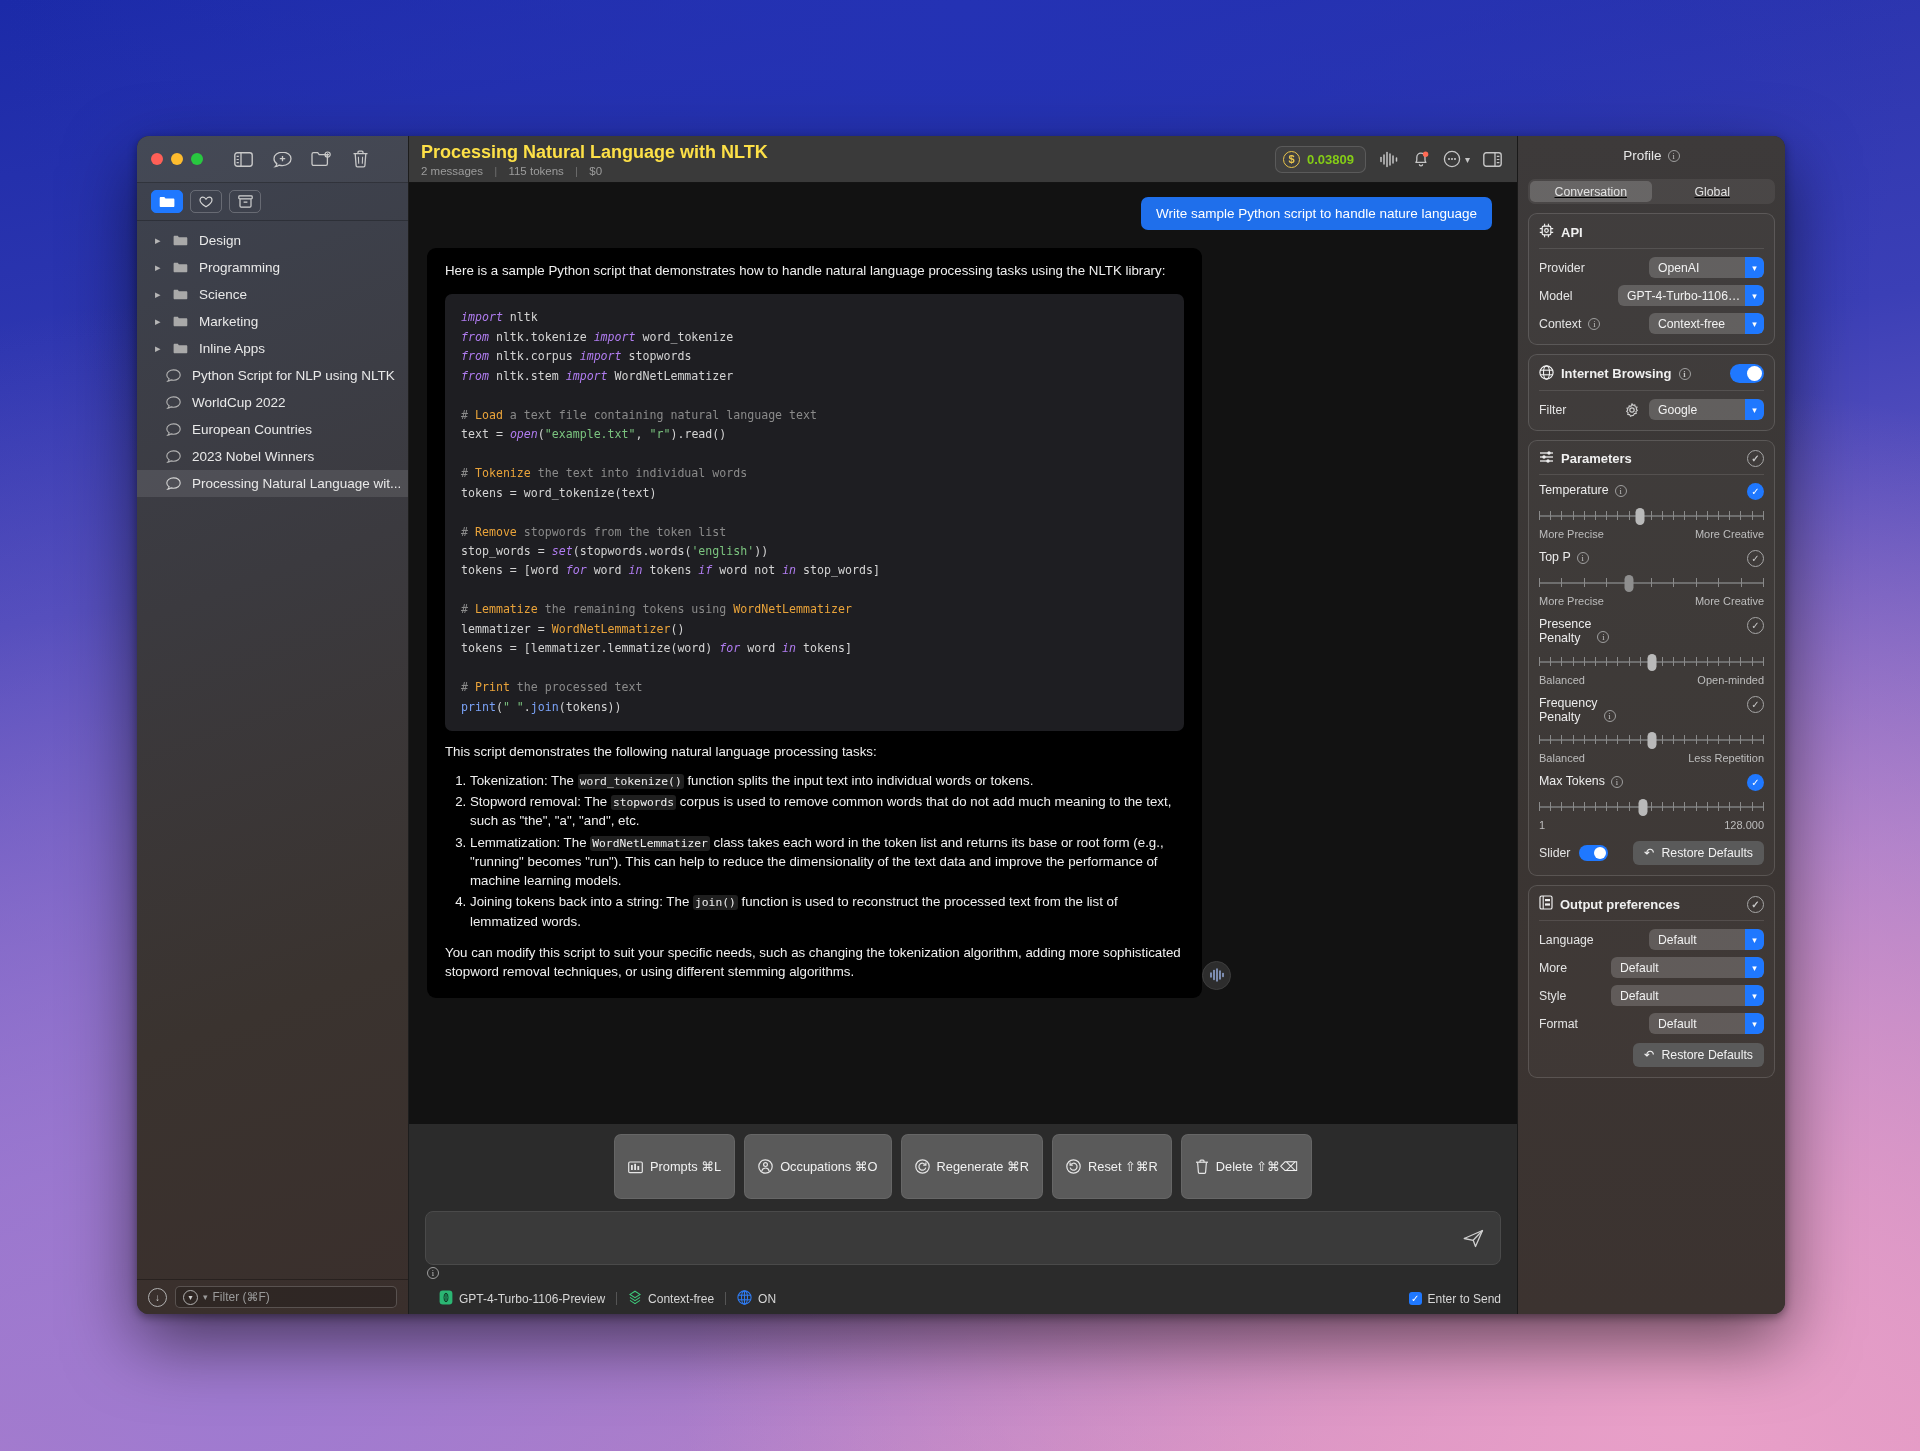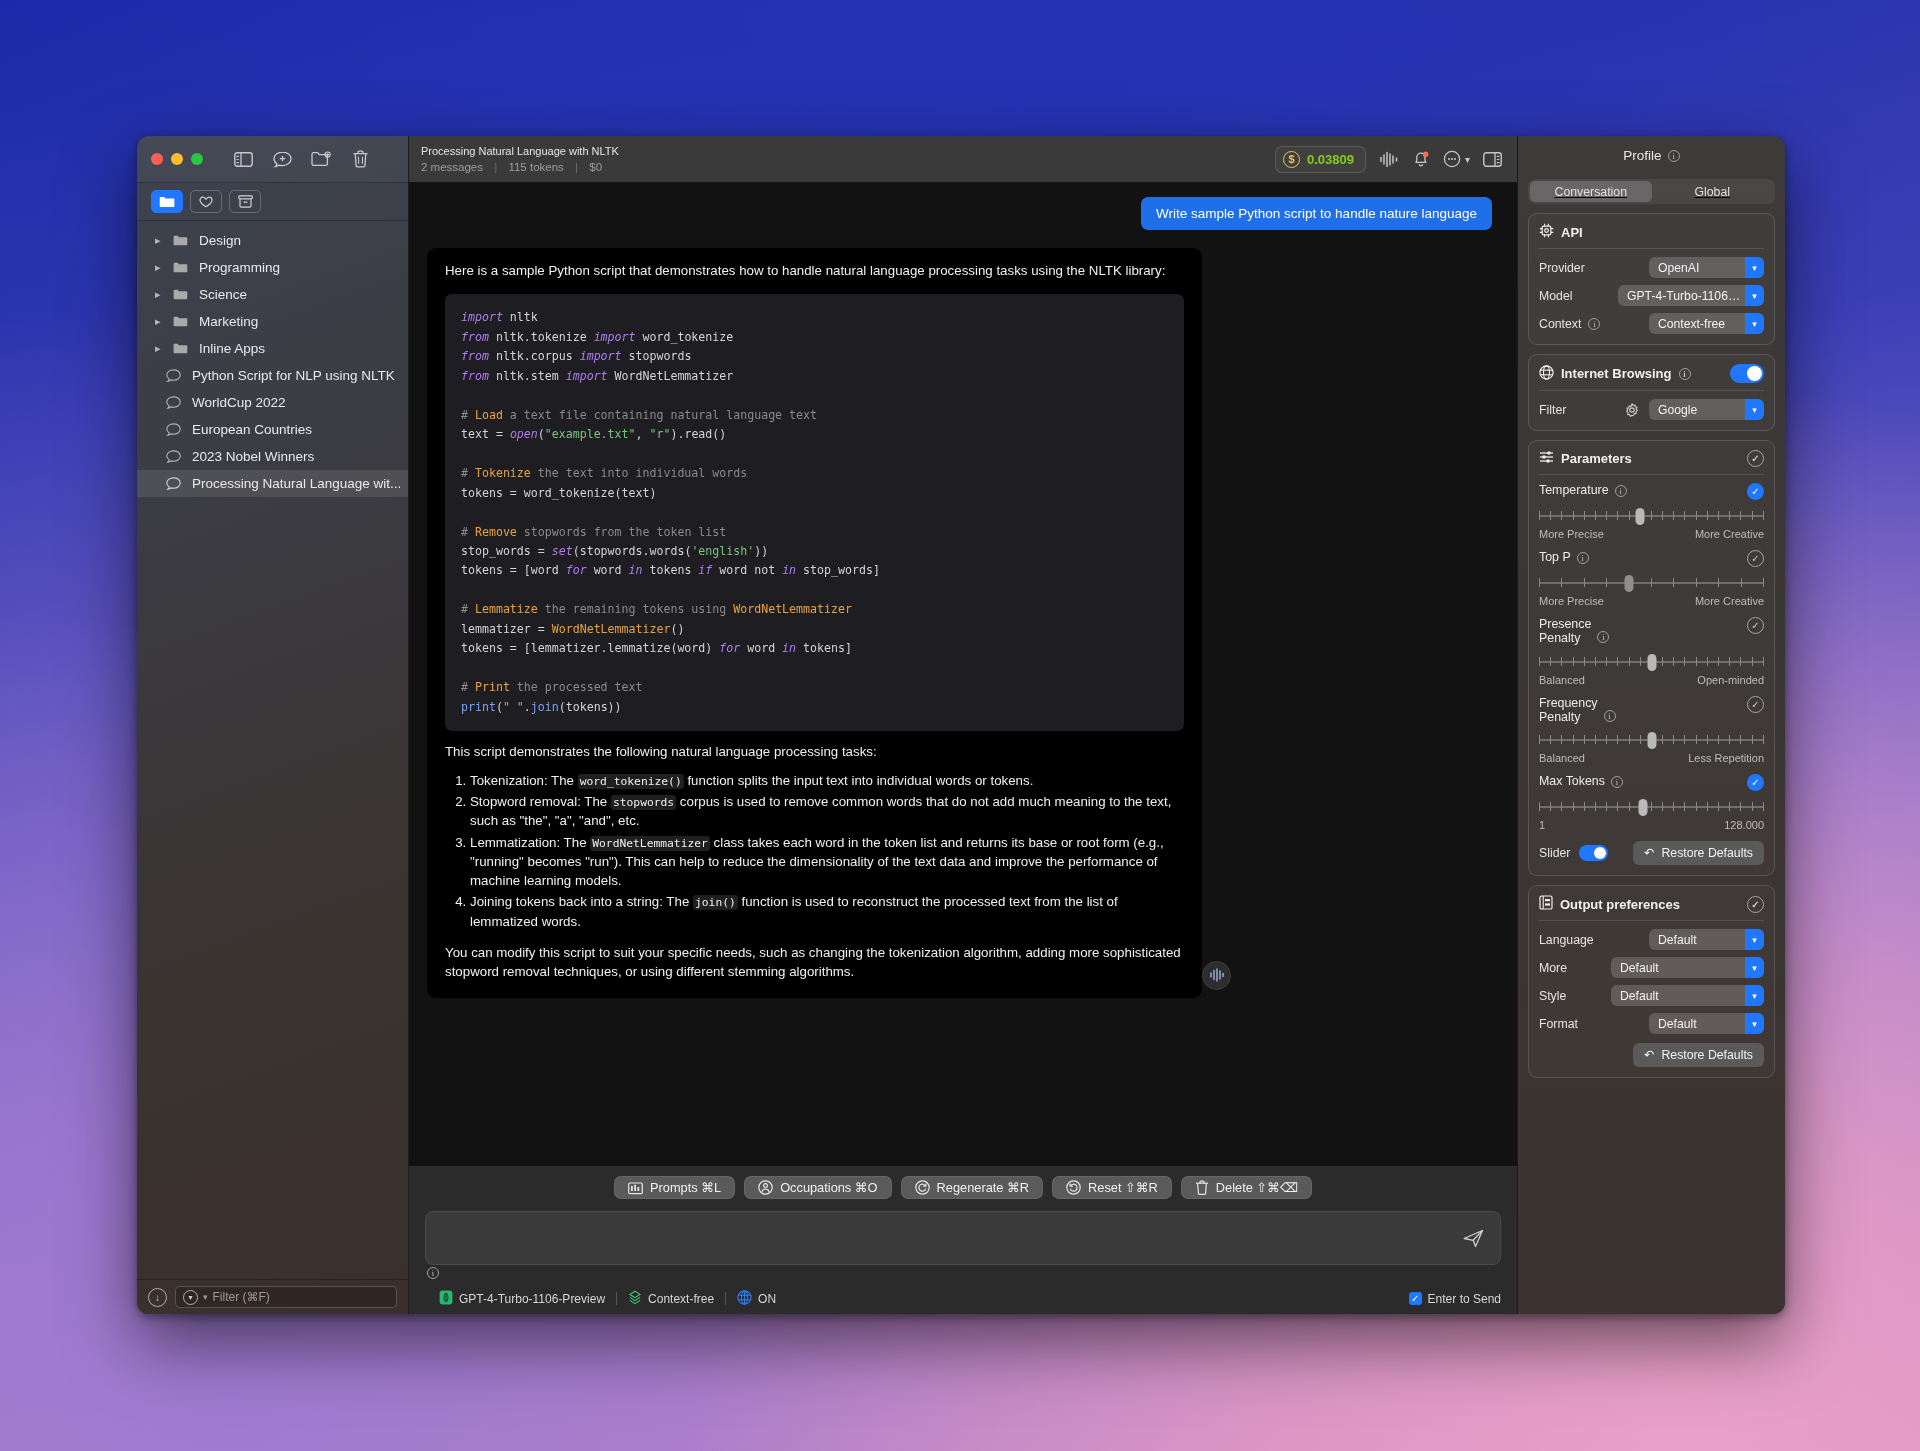--- a/index.html
+++ b/index.html
@@ -115,21 +115,21 @@
   
   #center { flex: 1; display: flex; flex-direction: column; background: #121212; min-width: 0; }
   #chat-header {
     height: 47px;
     background: #3a3a3a;
     border-bottom: 1px solid #141414;
     display: flex; align-items: center;
     padding: 0 15px 0 12px;
   }
   .hdr-titles { flex: 1; min-width: 0; }
-  .hdr-title { color: #e5e5e5; font-size: 11px; font-weight: normal; line-height: 1.25; }
+  .hdr-title { color: #fde047; font-size: 18px; font-weight: bold; line-height: 1.25; }
   .hdr-sub { color: #9c9c9c; font-size: 11.5px; margin-top: 2px; }
   .hdr-sub .sep { margin: 0 8px; color: #6e6e6e; }
   .hdr-right { display: flex; align-items: center; gap: 13px; }
   .cost-pill {
     display: flex; align-items: center; gap: 7px;
     border: 1px solid rgba(255,255,255,0.14);
     border-radius: 7px;
     padding: 4px 11px 4px 7px;
     background: rgba(255,255,255,0.03);
   }
@@ -208,21 +208,21 @@
   #action-bar {
     display: flex; justify-content: center; gap: 9px;
     padding: 10px 0 12px 0;
     background: #2b2b2b;
   }
   .act-btn {
     display: flex; align-items: center; gap: 7px;
     background: #5a5a5a;
     border: 1px solid rgba(255,255,255,0.08);
     border-radius: 7px;
-    padding: 3px 13px;
+    padding: 24px 13px;
     color: #f1f1f1;
     font-size: 12.8px;
     white-space: nowrap;
   }
   .act-btn .gi { display: flex; align-items: center; color: #e6e6e6; }
 
   #composer {
     background: #2b2b2b;
     padding: 0 16px 0 16px;
   }

